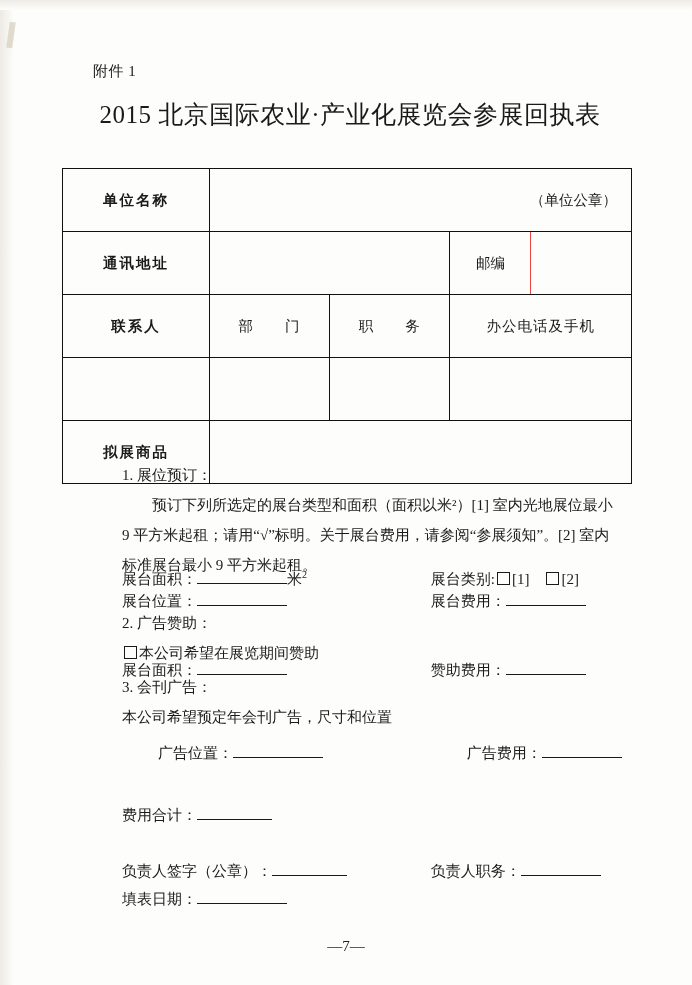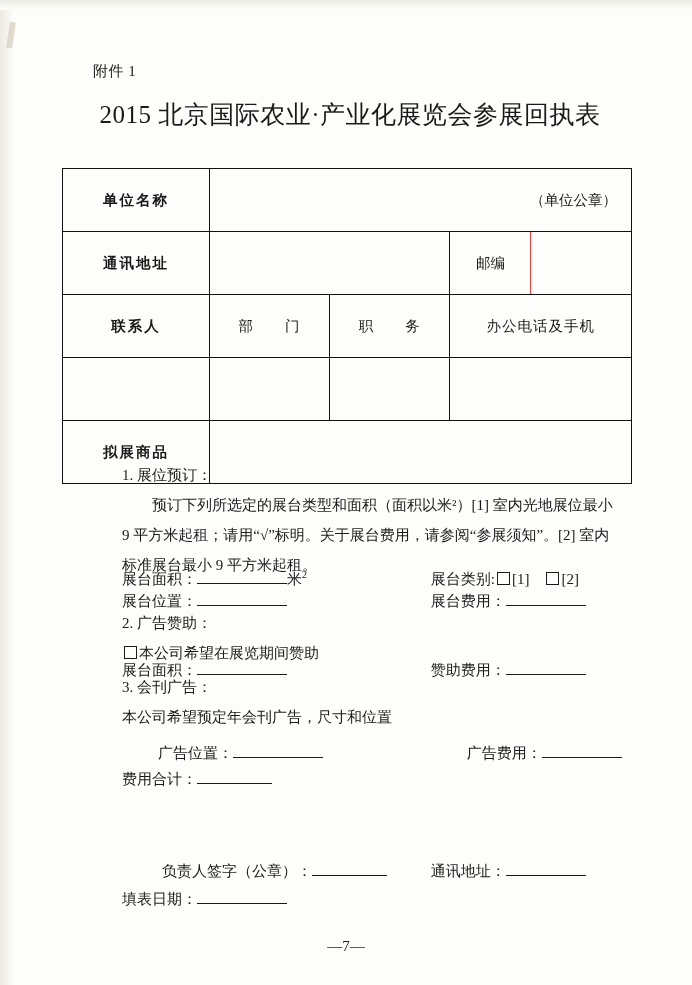--- a/index.html
+++ b/index.html
@@ -250,32 +250,32 @@
 
   <div class="row2col" style="top:738px;margin-left:36px;">
     <span class="left">
       <span>广告位置：</span><span class="ul ul-90"></span>
     </span>
     <span class="right">
       <span>广告费用：</span><span class="ul ul-80"></span>
     </span>
   </div>
 
-  <div class="row2col" style="top:764px;text-decoration:underline;">
+  <div class="row2col" style="top:800px;text-decoration:underline;">
     <span class="left">
       <span>费用合计：</span><span class="ul ul-75"></span>
     </span>
   </div>
 
   <div class="sig" style="top:856px;">
-    <span style="display:inline-block;width:305px;text-align:center;">
+    <span style="display:inline-block;width:305px;">
       <span>负责人签字（公章）：</span><span class="ul ul-75"></span>
     </span>
     <span>
-      <span>通讯地址：</span><span class="ul ul-80"></span>
+      <span>负责人职务：</span><span class="ul ul-80"></span>
     </span>
   </div>
 
   <div class="sig" style="top:884px;">
     <span>
       <span>填表日期：</span><span class="ul ul-90"></span>
     </span>
   </div>
 
   <div class="page-num">—7—</div>

